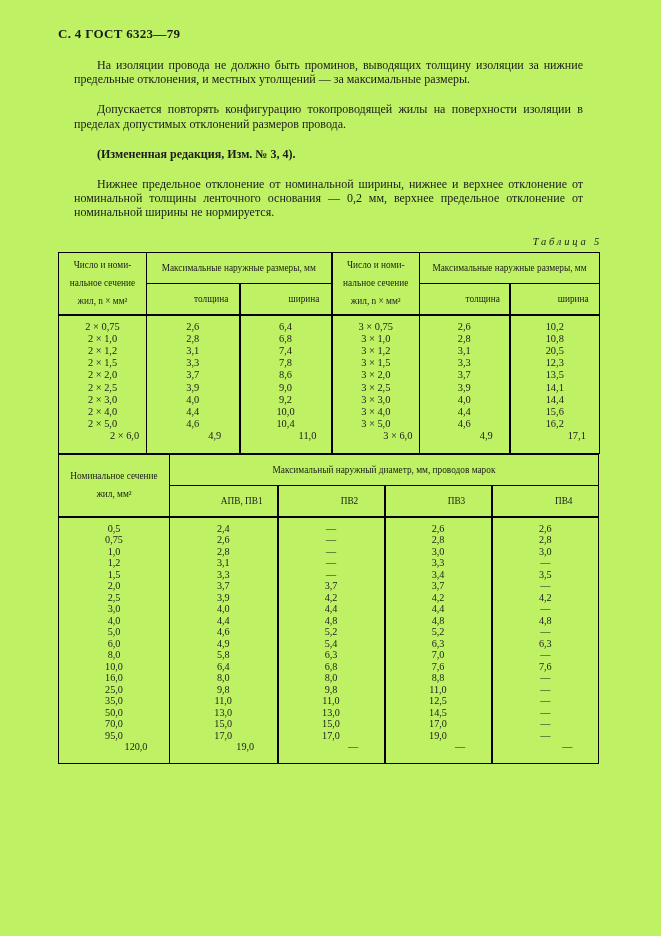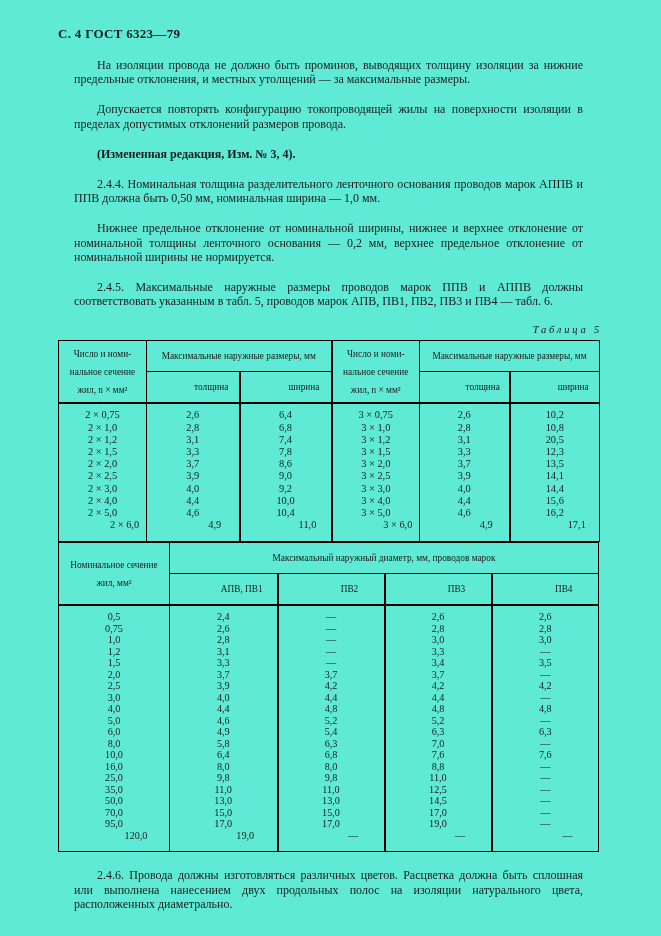--- a/index.html
+++ b/index.html
@@ -6,21 +6,21 @@
   body{
     width:661px;height:936px;overflow:hidden;
     font-family:"Liberation Serif", serif;
     color:#1b1b1b;
     -webkit-font-smoothing:antialiased;
   }
   .page{
     box-sizing:border-box;
     width:661px;height:936px;
     padding:26px 62px 0 58px;
-    background:#5eead4;
+    background:#bef264;
   }
   .doc-header{
     font-weight:bold;
     font-size:13px;
     margin:0 0 13px 0;
     letter-spacing:0.3px;
   }
   .para{
     margin:16px;
     text-align:justify;
@@ -66,23 +66,21 @@
 <body>
 
 <div class="page">
 
   <div class="doc-header">С. 4 ГОСТ 6323—79</div>
 
   <div id="intro-paras">
       <p class="para"><span>На изоляции провода не должно быть проминов, выводящих толщину изоляции за нижние предельные отклонения, и местных утолщений — за максимальные размеры.</span></p>
       <p class="para"><span>Допускается повторять конфигурацию токопроводящей жилы на поверхности изоляции в пределах допустимых отклонений размеров провода.</span></p>
       <p class="para"><span class="b">(Измененная редакция, Изм. № 3, 4).</span></p>
-      <p class="para"><span>2.4.4.  Номинальная толщина разделительного ленточного основания проводов марок АППВ и ППВ должна быть 0,50 мм, номинальная ширина — 1,0 мм.</span></p>
       <p class="para"><span>Нижнее предельное отклонение от номинальной ширины, нижнее и верхнее отклонение от номинальной толщины ленточного основания — 0,2 мм, верхнее предельное отклонение от номинальной ширины не нормируется.</span></p>
-      <p class="para"><span>2.4.5.  Максимальные наружные размеры проводов марок ППВ и АППВ должны соответствовать указанным в табл. 5, проводов марок АПВ, ПВ1, ПВ2, ПВ3 и ПВ4 — табл. 6.</span></p>
     </div>
 
   <div class="tbl-label">Таблица 5</div>
 
   <table class="gt t5">
     <colgroup>
       <col style="width:88px">
         <col style="width:93px">
         <col style="width:92px">
       <col style="width:88px">
@@ -346,16 +344,15 @@
           <td>120,0</td>
           <td class="bl1">19,0</td>
           <td class="bl2">—</td>
           <td class="bl2">—</td>
           <td class="bl2">—</td>
         </tr>
       </tbody>
   </table>
 
   <div id="bottom-paras" class="bottom-block">
-      <p class="para"><span>2.4.6.  Провода должны изготовляться различных цветов. Расцветка должна быть сплошная или выполнена нанесением двух продольных полос на изоляции натурального цвета, расположенных диаметрально.</span></p>
     </div>
 
 </div>
 
 </body></html>

